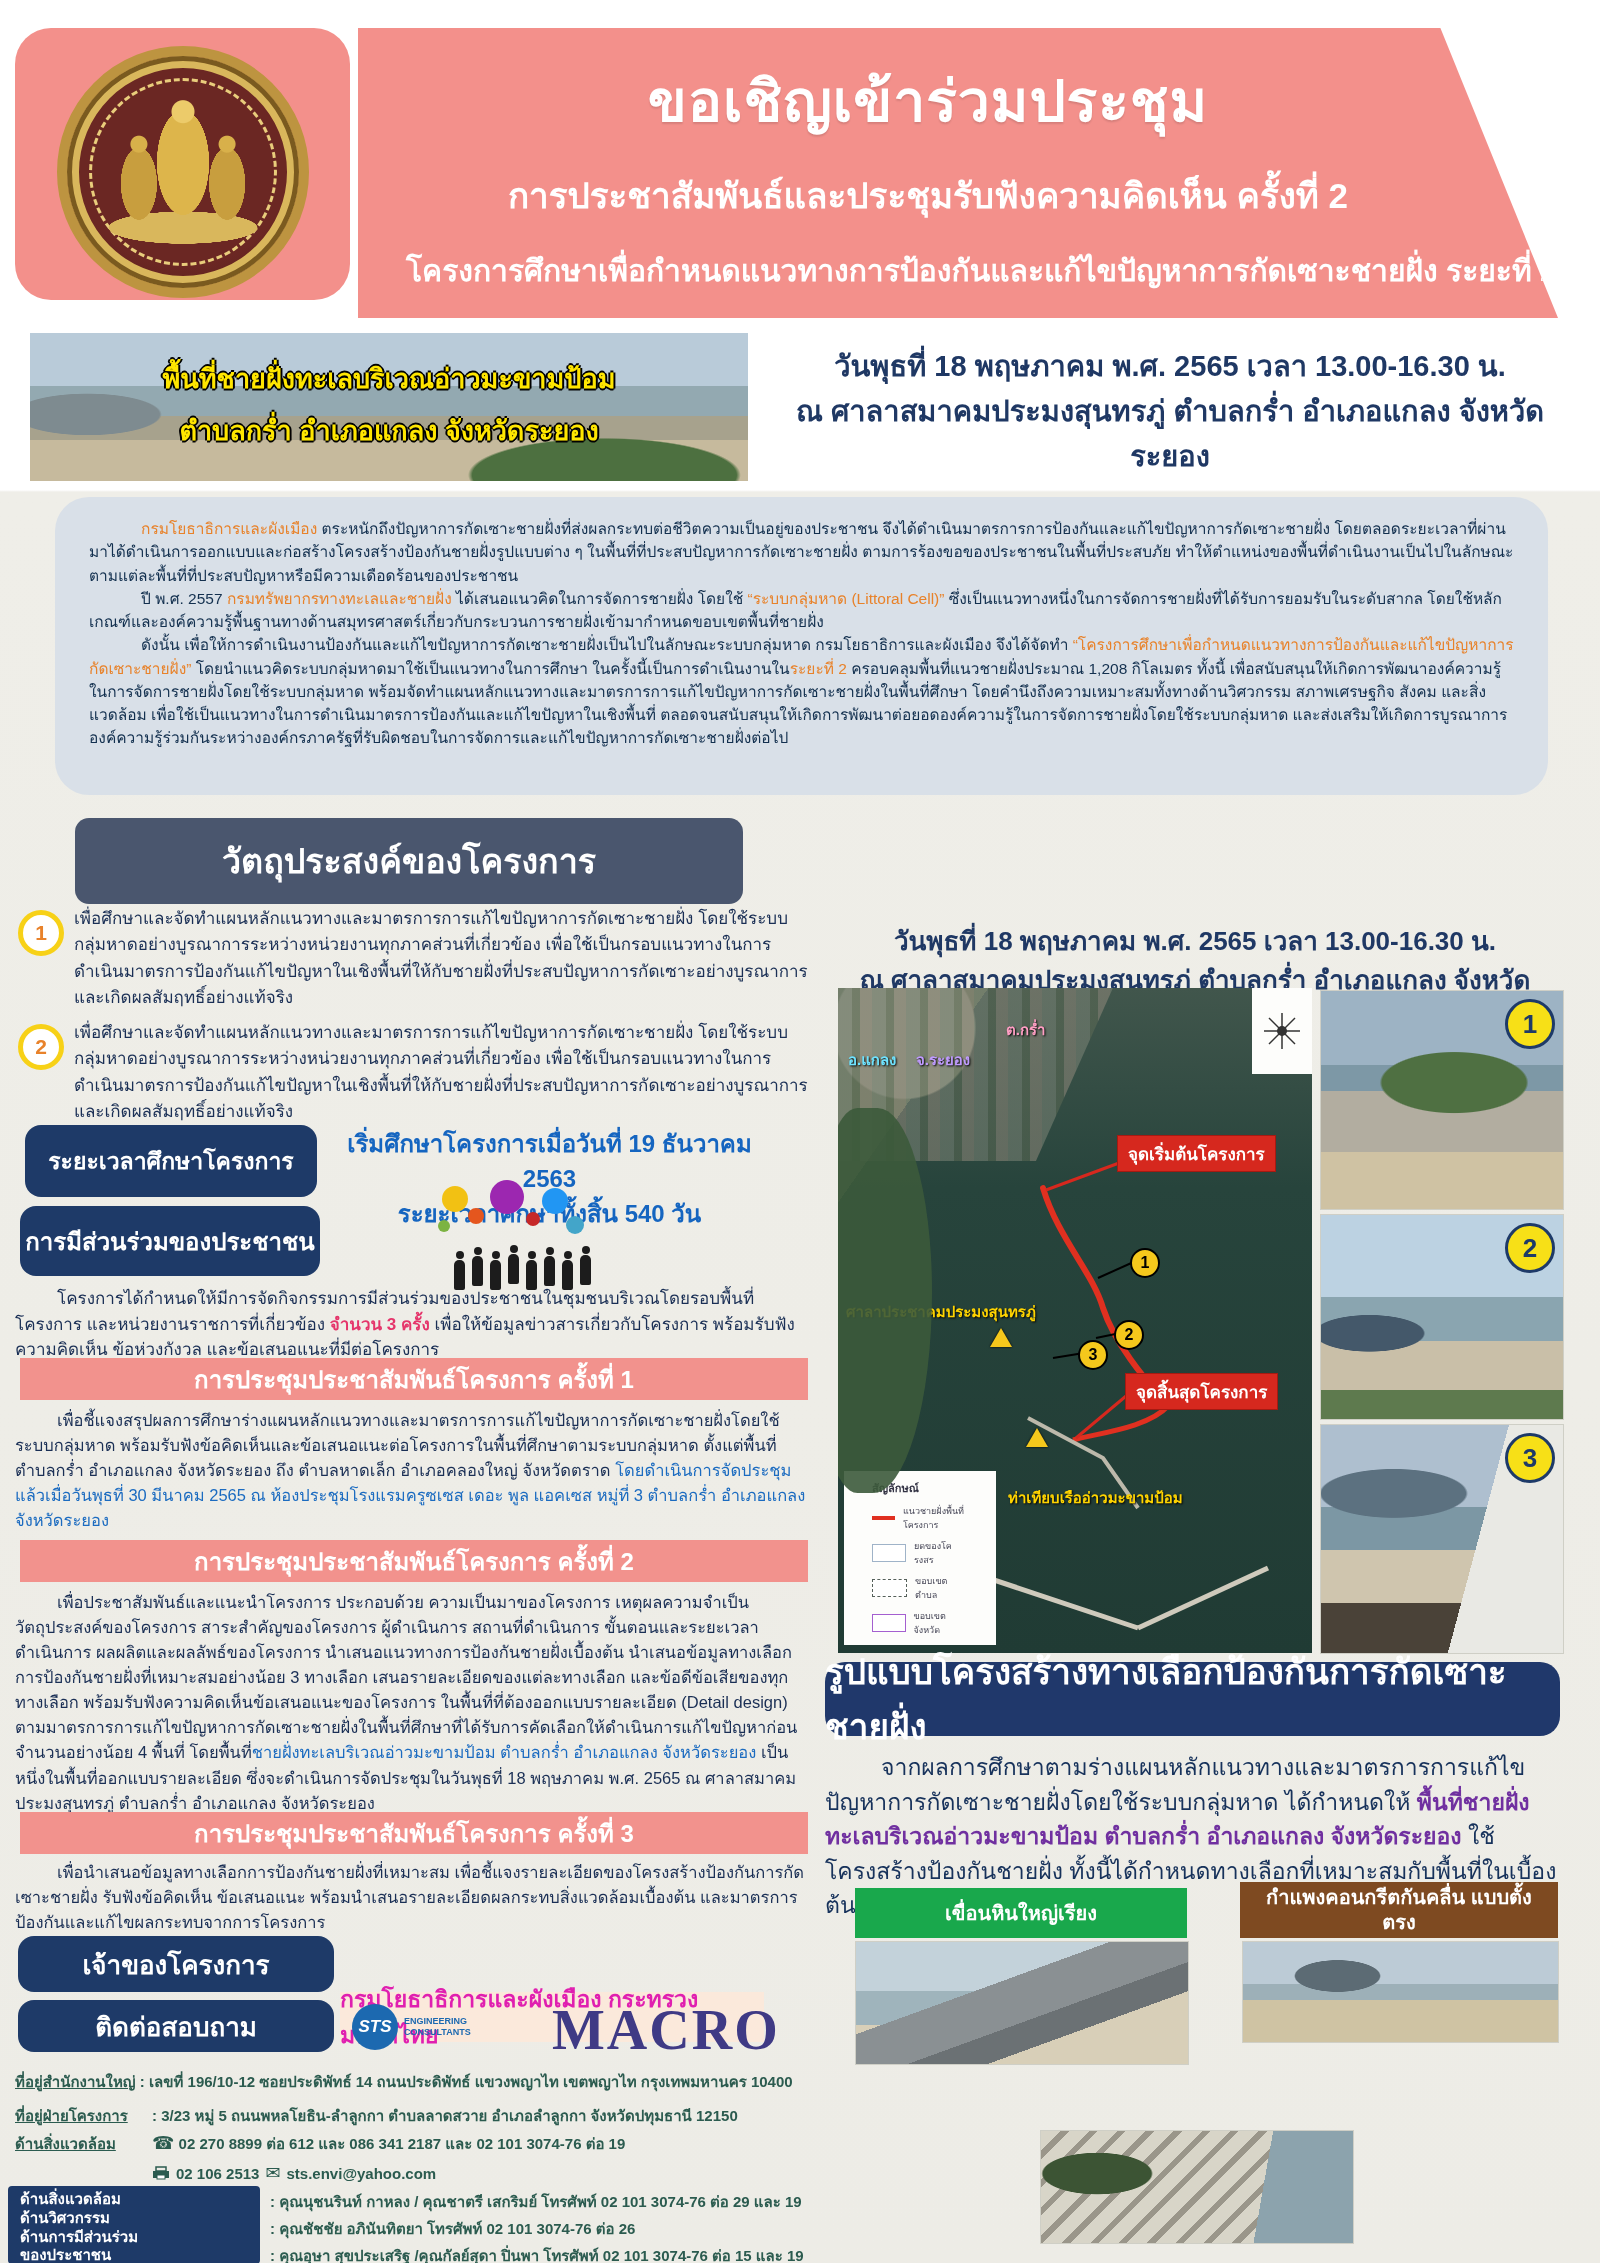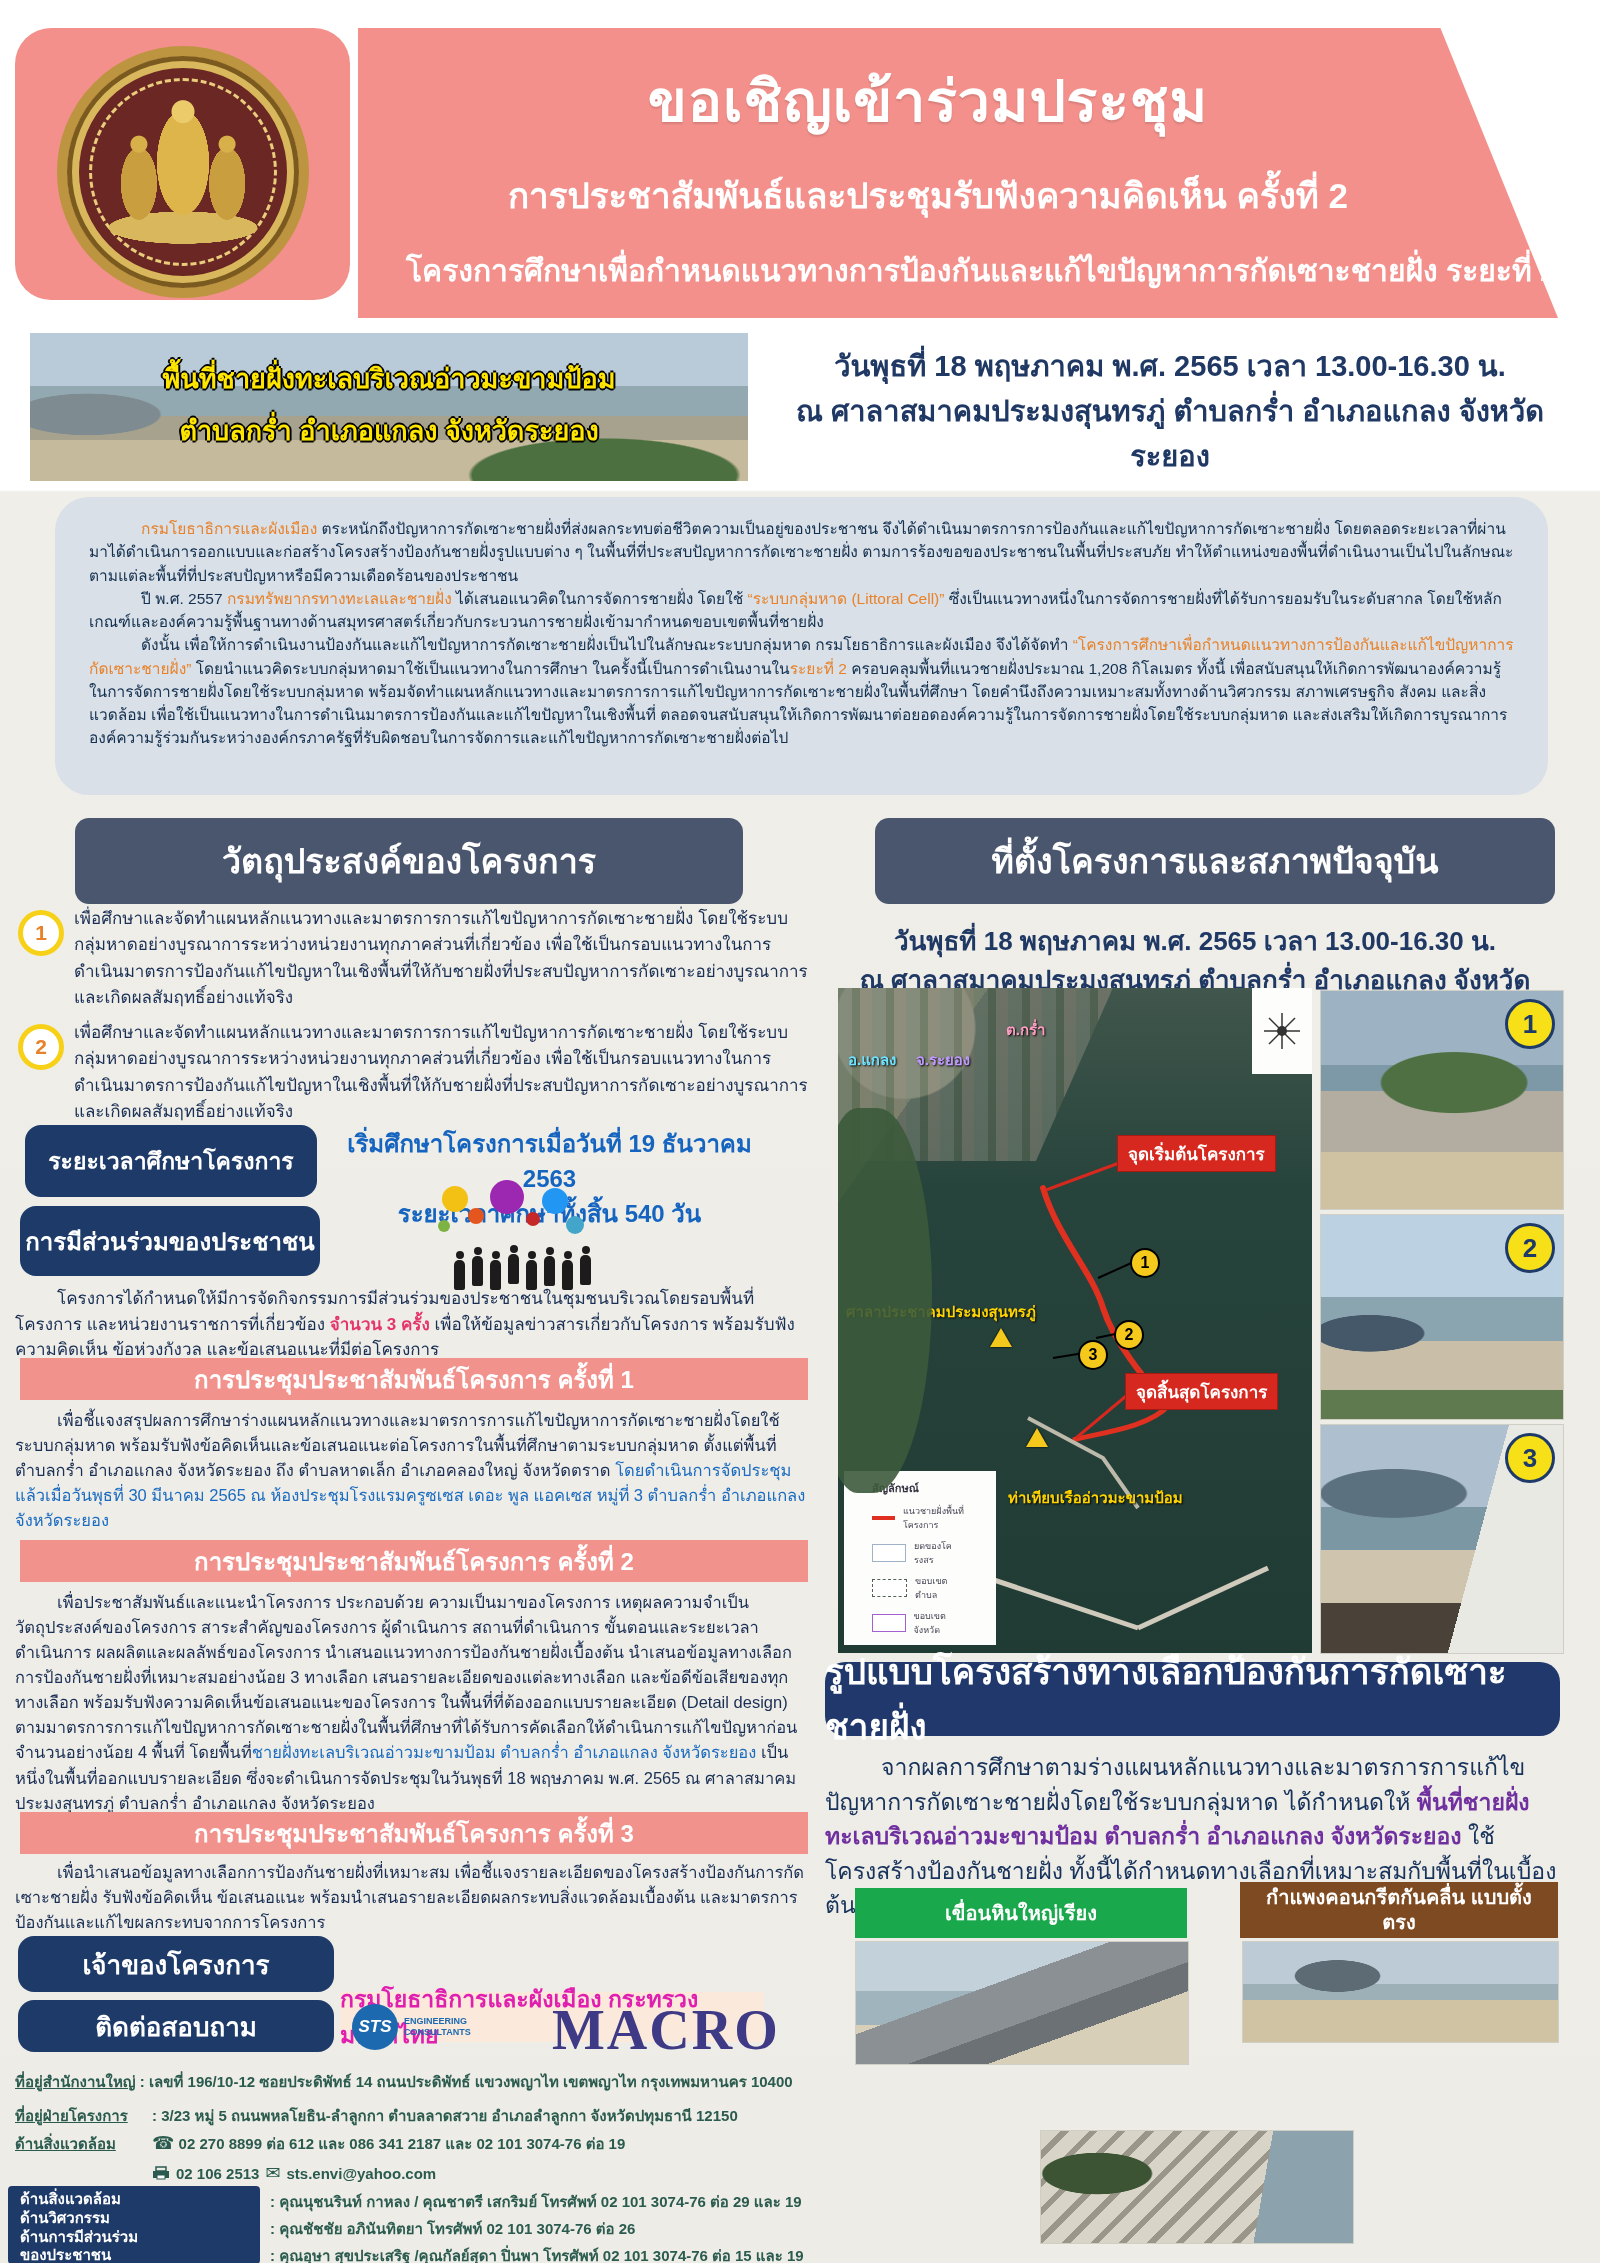--- a/index.html
+++ b/index.html
@@ -312,21 +312,20 @@
   <div class="abs roles-box">
     <div>ด้านสิ่งแวดล้อม</div>
     <div>ด้านวิศวกรรม</div>
     <div>ด้านการมีส่วนร่วม</div>
     <div>ของประชาชน</div>
   </div>
   <div class="abs foot f-c0">: คุณนุชนรินท์ กาหลง / คุณชาตรี เสกริมย์ โทรศัพท์ 02 101 3074-76 ต่อ 29 และ 19</div>
   <div class="abs foot f-c1">: คุณชัชชัย อภินันทิตยา โทรศัพท์ 02 101 3074-76 ต่อ 26</div>
   <div class="abs foot f-c2">: คุณอุษา สุขประเสริฐ /คุณกัลย์สุดา ปิ่นพา โทรศัพท์ 02 101 3074-76 ต่อ 15 และ 19</div>
 
-  <div class="abs slate-header loc-header">ที่ตั้งโครงการและสภาพปัจจุบัน</div>
   <div class="abs loc-date">
     <div>วันพุธที่ 18 พฤษภาคม พ.ศ. 2565 เวลา 13.00-16.30 น.</div>
     <div>ณ ศาลาสมาคมประมงสุนทรภู่ ตำบลกร่ำ อำเภอแกลง จังหวัดระยอง</div>
   </div>
 
   <div class="abs map">
     <svg class="map-svg" width="474" height="665" viewBox="0 0 474 665">
       <path d="M205,200 C220,250 255,285 265,320 C278,360 315,400 330,418" fill="none" stroke="#e03020" stroke-width="6" stroke-linecap="round"></path>
       <path d="M330,418 C310,440 260,445 235,452" fill="none" stroke="#e03020" stroke-width="5" fill-opacity="0"></path>
       <path d="M208,202 L300,168" stroke="#d6281e" stroke-width="3"></path>

